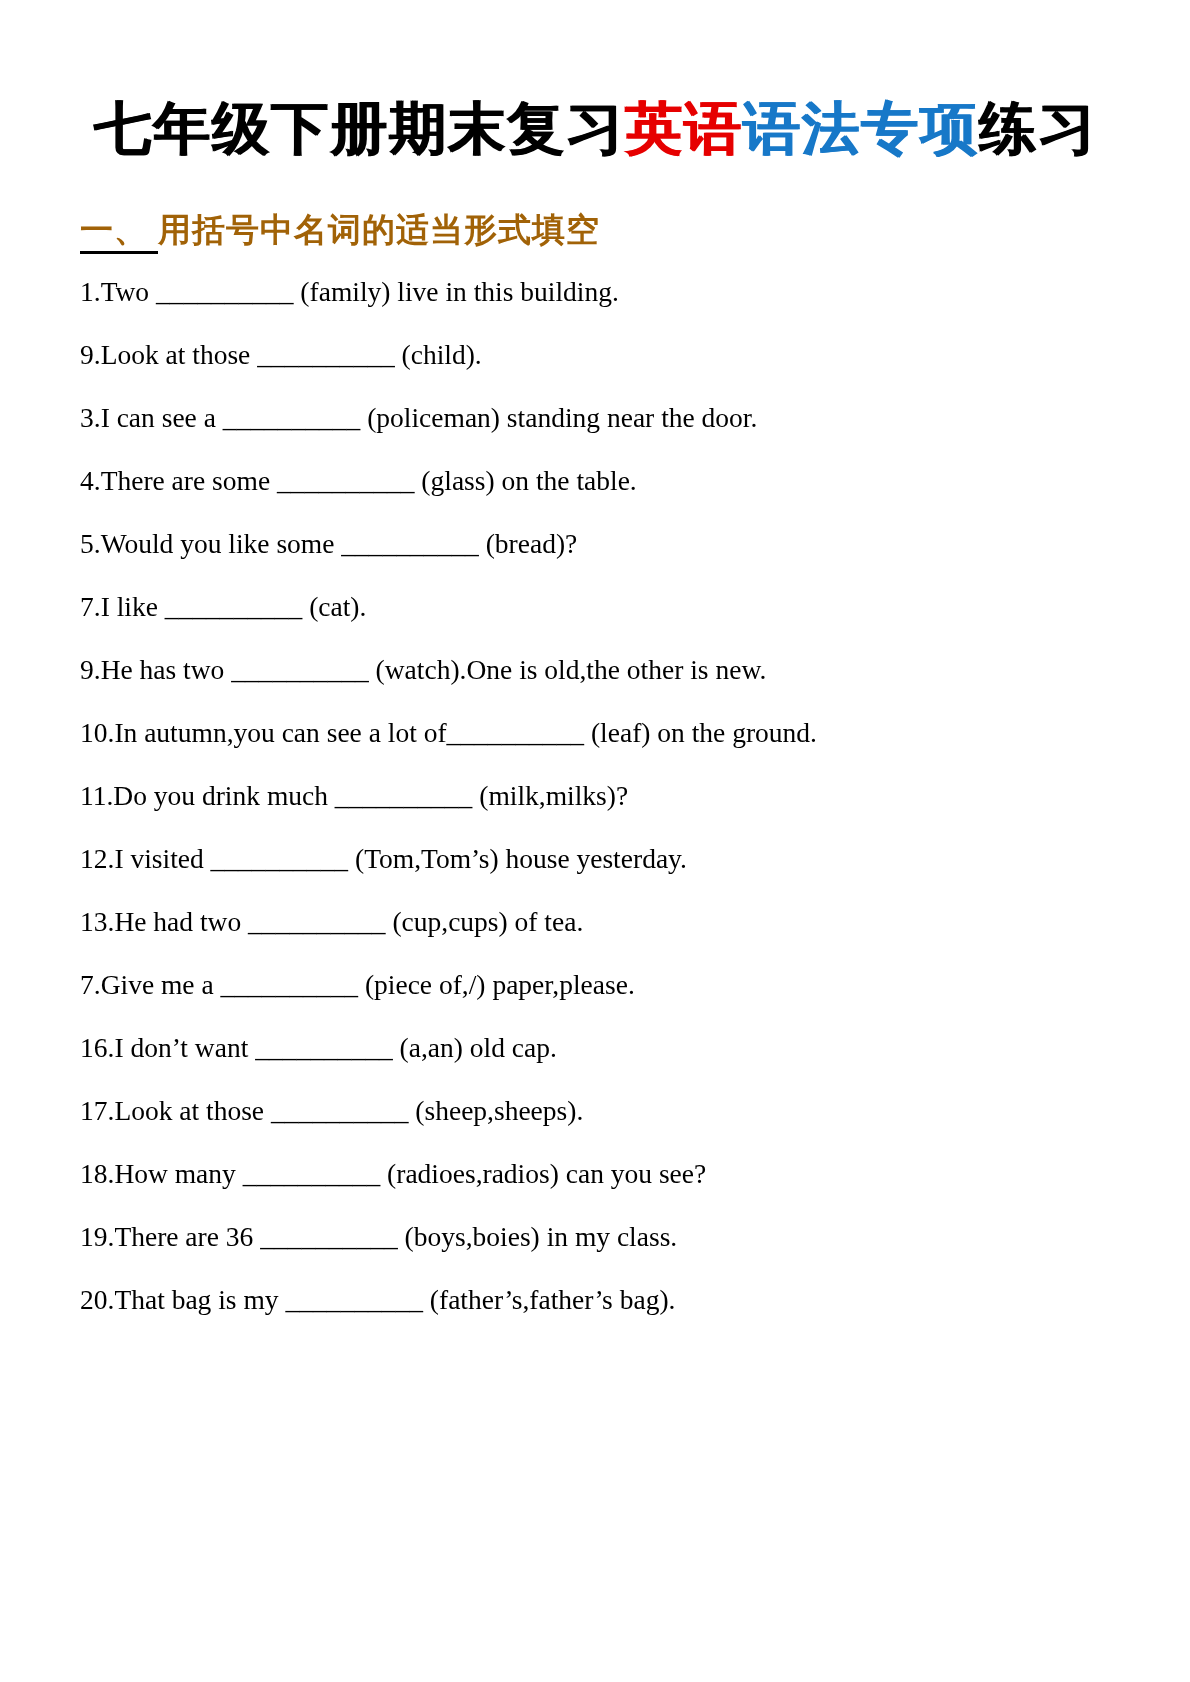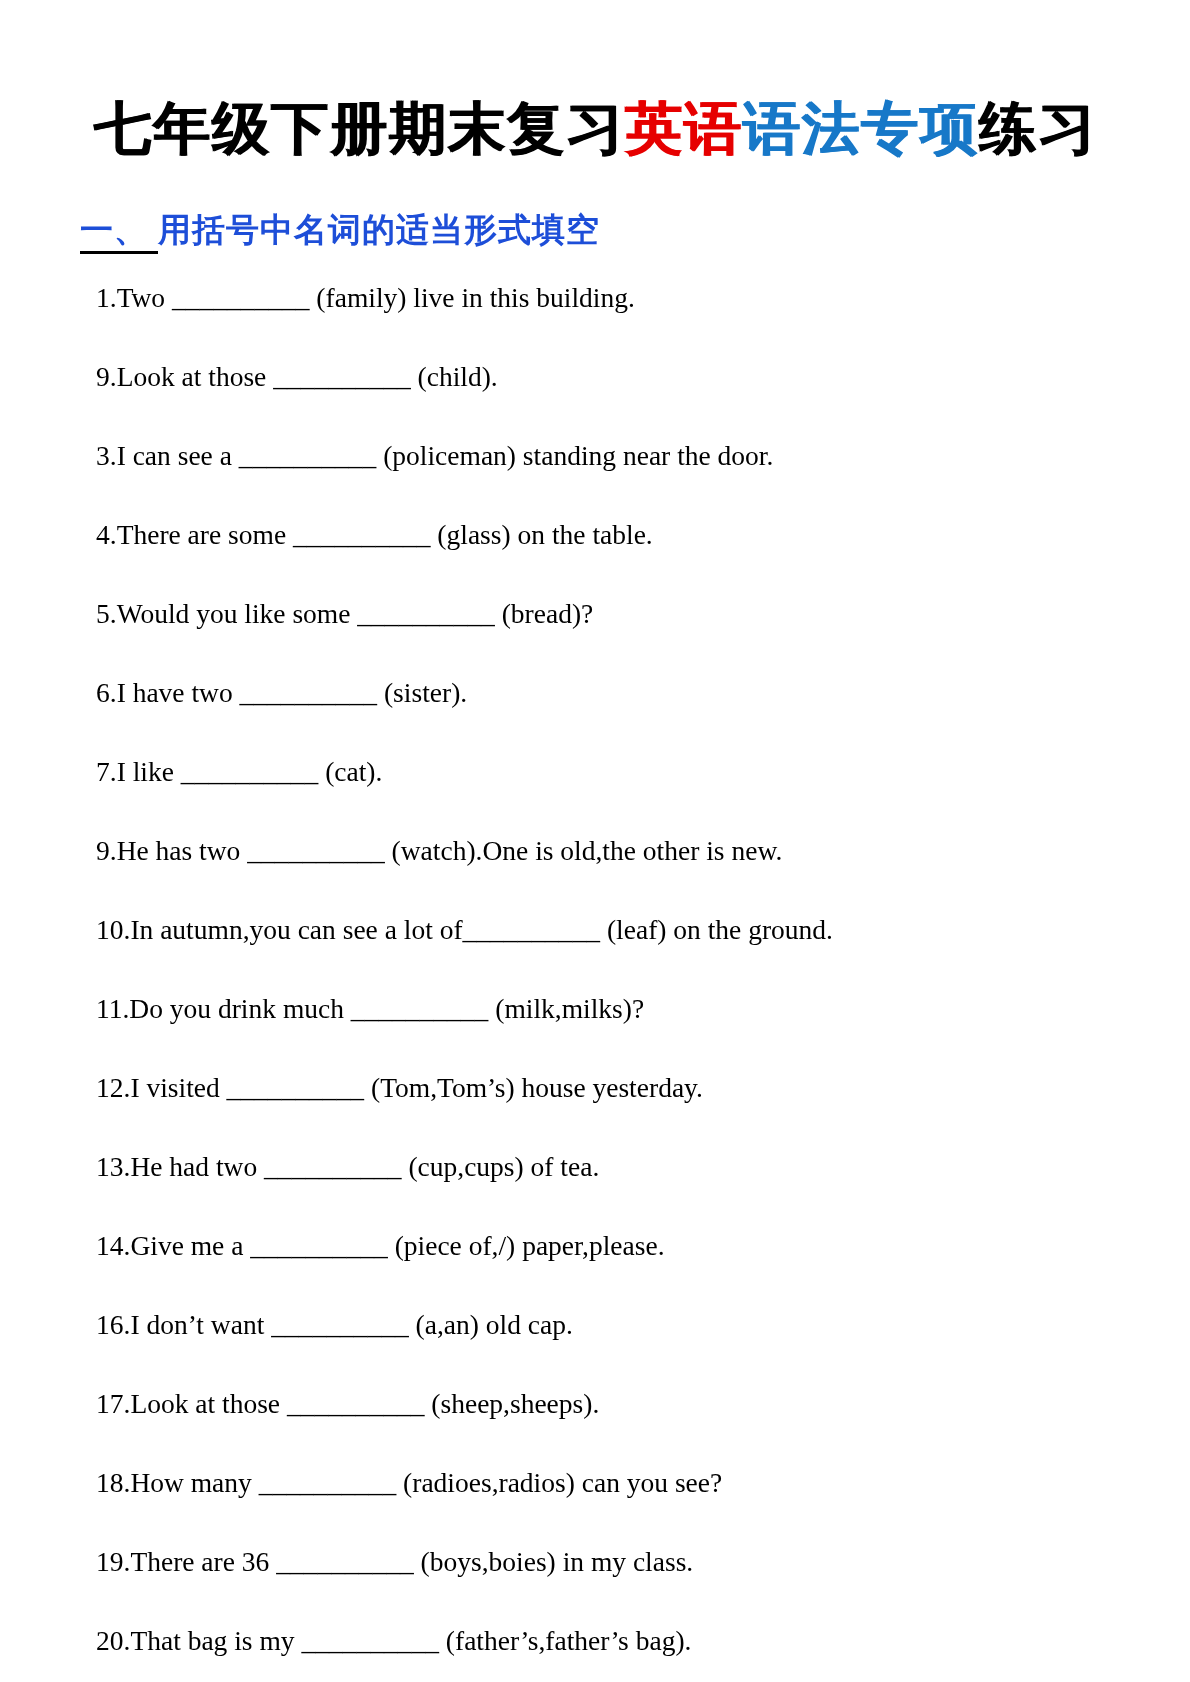--- a/index.html
+++ b/index.html
@@ -31,33 +31,33 @@
   .doc-title span { text-shadow: 1.5px 0 0 currentColor; }
   .seg-black { color: #000000; }
   .seg-red   { color: #e60000; }
   .seg-blue  { color: #1778c8; }
   .section-heading {
     margin: 46px 0 0 80px;
     font-family: "Liberation Sans", "DejaVu Sans", sans-serif;
     font-weight: 700;
     font-size: 33px;
     line-height: 40px;
-    color: #1d4ed8;
+    color: #a16207;
     letter-spacing: 1px;
   }
   .section-heading .section-number {
     border-bottom: 3px solid #000000;
     padding-bottom: 3px;
     padding-right: 10px;
   }
   .items {
     margin: 10px 0 0 80px;
   }
   .items p {
-    margin: 16px;
+    margin: 0;
     height: 63px;
     line-height: 63px;
     font-size: 27.5px;
     white-space: nowrap;
   }
 </style>
 </head>
 <body>
 
 <div class="page">
@@ -69,28 +69,27 @@
   <h2 class="section-heading">
     <span class="section-number">一、</span><span>用括号中名词的适当形式填空</span>
   </h2>
 
   <div class="items">
     <p>1.Two __________ (family) live in this building.</p>
     <p>9.Look at those __________ (child).</p>
     <p>3.I can see a __________ (policeman) standing near the door.</p>
     <p>4.There are some __________ (glass) on the table.</p>
     <p>5.Would you like some __________ (bread)?</p>
-    <p>6.I have two __________ (sister).</p>
     <p>7.I like __________ (cat).</p>
     <p>9.He has two __________ (watch).One is old,the other is new.</p>
     <p>10.In autumn,you can see a lot of__________ (leaf) on the ground.</p>
     <p>11.Do you drink much __________ (milk,milks)?</p>
     <p>12.I visited __________ (Tom,Tom’s) house yesterday.</p>
     <p>13.He had two __________ (cup,cups) of tea.</p>
-    <p>14.Give me a __________ (piece of,/) paper,please.</p>
+    <p>7.Give me a __________ (piece of,/) paper,please.</p>
     <p>16.I don’t want __________ (a,an) old cap.</p>
     <p>17.Look at those __________ (sheep,sheeps).</p>
     <p>18.How many __________ (radioes,radios) can you see?</p>
     <p>19.There are 36 __________ (boys,boies) in my class.</p>
     <p>20.That bag is my __________ (father’s,father’s bag).</p>
   </div>
 
 </div>
 
 </body></html>

